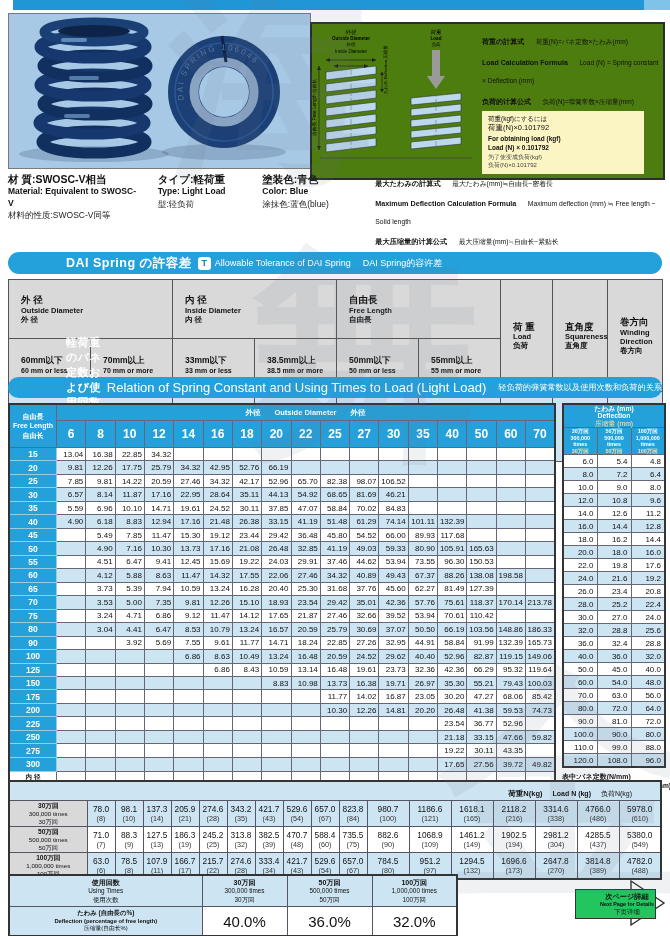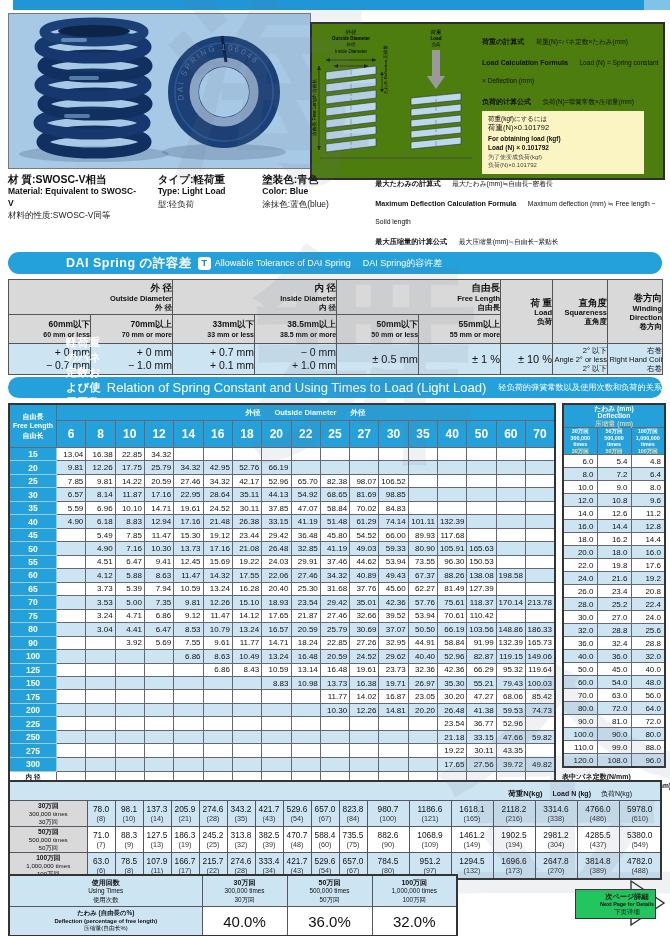--- a/index.html
+++ b/index.html
@@ -38,21 +38,21 @@
   .bluebar{background:#24a1da;border-radius:11px;color:#fff;display:flex;align-items:center;padding:0 0 0 14px;}
   #tolbar{left:8px;top:252px;width:640px;height:22px;}
   #relbar{left:8px;top:377px;width:640px;height:21px;}
   .bar-jp{font-size:12.5px;font-weight:bold;letter-spacing:.5px;margin-left:44px;}
   .bar-en{font-size:9px;font-weight:normal;margin-left:4px;white-space:nowrap;}
   .bar-cn{font-size:9px;margin-left:12px;white-space:nowrap;}
   .tol-icon{display:inline-flex;align-items:center;justify-content:center;width:13px;height:13px;
             background:#fff;color:#1b7fb4;border-radius:3px;font-size:9px;font-weight:bold;margin-left:6px;}
   
   #toltable{left:8px;top:279px;width:654px;border-collapse:collapse;table-layout:fixed;}
-  #toltable th,#toltable td{border:1px solid #555;padding:0;text-align:right;vertical-align:middle;}
+  #toltable th,#toltable td{border:1px solid #555;padding:12px;text-align:left;vertical-align:middle;}
   #toltable .gh{background:#d9d9d9;height:34px;}
   #toltable .sh{background:#d9d9d9;height:28px;}
   #toltable .tv{background:#cde4f2;height:30px;}
   .gh .jp{font-size:9.5px;font-weight:bold;line-height:1.2;}
   .gh .en{font-size:7.5px;font-weight:bold;line-height:1.2;}
   .gh .cn{font-size:7.5px;line-height:1.2;}
   .sh .jp{font-size:8.5px;line-height:1.3;}
   .sh .en{font-size:7px;font-weight:bold;line-height:1.3;}
   .tv .v{font-size:10.5px;line-height:1.25;}
   .tv .vs{font-size:7.5px;line-height:1.2;}
@@ -495,21 +495,21 @@
           <td>8.14</td>
           <td>11.87</td>
           <td>17.16</td>
           <td>22.95</td>
           <td>28.64</td>
           <td>35.11</td>
           <td>44.13</td>
           <td>54.92</td>
           <td>68.65</td>
           <td>81.69</td>
-          <td>98.85</td>
+          <td>46.21</td>
           <td></td>
           <td></td>
           <td></td>
           <td></td>
           <td></td>
         </tr>
         <tr>
           <th>35</th>
           <td>5.59</td>
           <td>6.96</td>

